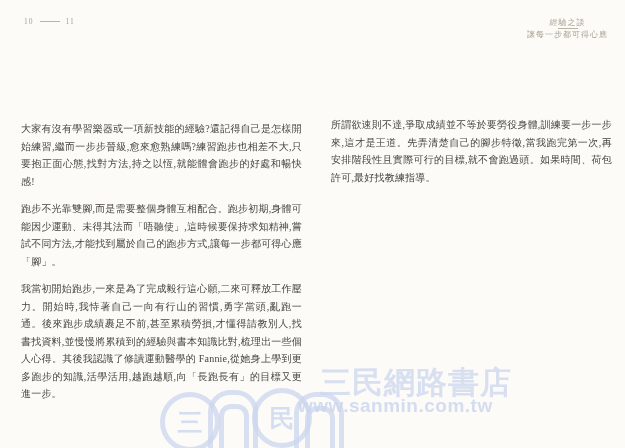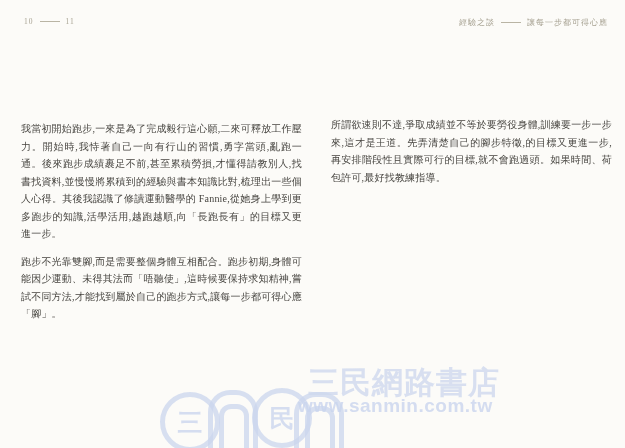--- a/index.html
+++ b/index.html
@@ -13,21 +13,21 @@
   
   .hdr{
     position:absolute;
     font-size:8px;
     color:#a7a292;
     letter-spacing:1px;
     white-space:nowrap;
     display:flex;align-items:center;text-align:right;
   }
   .hdr-left{left:24px;top:17px;font-size:7.5px;}
-  .hdr-right{right:17px;top:17px;}
+  .hdr-right{right:17px;top:17px;flex-direction:column;}
   .hline{
     display:inline-block;
     width:20px;height:1px;
     background:#b9b4a4;
     margin:0 6px;
   }
   
   .col{
     position:absolute;
     width:281px;
@@ -57,21 +57,21 @@
   .wm-arch{
     position:absolute;
     border:5px solid rgba(203,214,238,0.75);
     border-bottom:none;
   }
   .wm-arch-a1{left:208px;top:390px;width:40px;height:58px;border-radius:22px 22px 0 0;}
   .wm-arch-a2{left:219px;top:404px;width:20px;height:44px;border-radius:12px 12px 0 0;}
   .wm-arch-b1{left:294px;top:392px;width:40px;height:56px;border-radius:22px 22px 0 0;}
   .wm-arch-b2{left:305px;top:406px;width:20px;height:42px;border-radius:12px 12px 0 0;}
   .wm-title{
-    position:absolute;left:308px;top:362px;
+    position:absolute;left:320px;top:362px;
     font-family:Liberation Serif, serif;
     font-size:31px;font-weight:600;
     letter-spacing:1px;
     color:rgba(206,216,238,0.8);
     white-space:nowrap;
   }
   .wm-url{
     position:absolute;left:298px;top:395px;
     font-family:Liberation Sans, sans-serif;
     font-size:19px;font-weight:600;
@@ -91,26 +91,27 @@
     <span>11</span>
   </div>
 
   <div class="hdr hdr-right">
     <span>經驗之談</span>
     <span class="hline"></span>
     <span>讓每一步都可得心應</span>
   </div>
 
   <div class="col col-left">
+    <p>大家有沒有學習樂器或一項新技能的經驗?還記得自己是怎樣開始練習,繼而一步步晉級,愈來愈熟練嗎?練習跑步也相差不大,只要抱正面心態,找對方法,持之以恆,就能體會跑步的好處和暢快感!</p>
+    <p>跑步不光靠雙腳,而是需要整個身體互相配合。跑步初期,身體可能因少運動、未得其法而「唔聽使」,這時候要保持求知精神,嘗試不同方法,才能找到屬於自己的跑步方式,讓每一步都可得心應「腳」。</p>
     <p>我當初開始跑步,一來是為了完成毅行這心願,二來可釋放工作壓力。開始時,我恃著自己一向有行山的習慣,勇字當頭,亂跑一通。後來跑步成績裹足不前,甚至累積勞損,才懂得請教別人,找書找資料,並慢慢將累積到的經驗與書本知識比對,梳理出一些個人心得。其後我認識了修讀運動醫學的 Fannie,從她身上學到更多跑步的知識,活學活用,越跑越順,向「長跑長有」的目標又更進一步。</p>
-    <p>跑步不光靠雙腳,而是需要整個身體互相配合。跑步初期,身體可能因少運動、未得其法而「唔聽使」,這時候要保持求知精神,嘗試不同方法,才能找到屬於自己的跑步方式,讓每一步都可得心應「腳」。</p>
   </div>
 
   <div class="col col-right">
-    <p>所謂欲速則不達,爭取成績並不等於要勞役身體,訓練要一步一步來,這才是王道。先弄清楚自己的腳步特徵,的目標又更進一步,再安排階段性且實際可行的目標,就不會跑過頭。如果時間、荷包許可,最好找教練指導。</p>
+    <p>所謂欲速則不達,爭取成績並不等於要勞役身體,訓練要一步一步來,這才是王道。先弄清楚自己的腳步特徵,當我跑完第一次,再安排階段性且實際可行的目標,就不會跑過頭。如果時間、荷包許可,最好找教練指導。</p>
   </div>
 
   <div class="watermark">
     <div class="wm-ring wm-ring-1">
       <span>三</span>
     </div>
     <div class="wm-arch wm-arch-a1"></div>
     <div class="wm-arch wm-arch-a2"></div>
     <div class="wm-ring wm-ring-2">
       <span>民</span>

